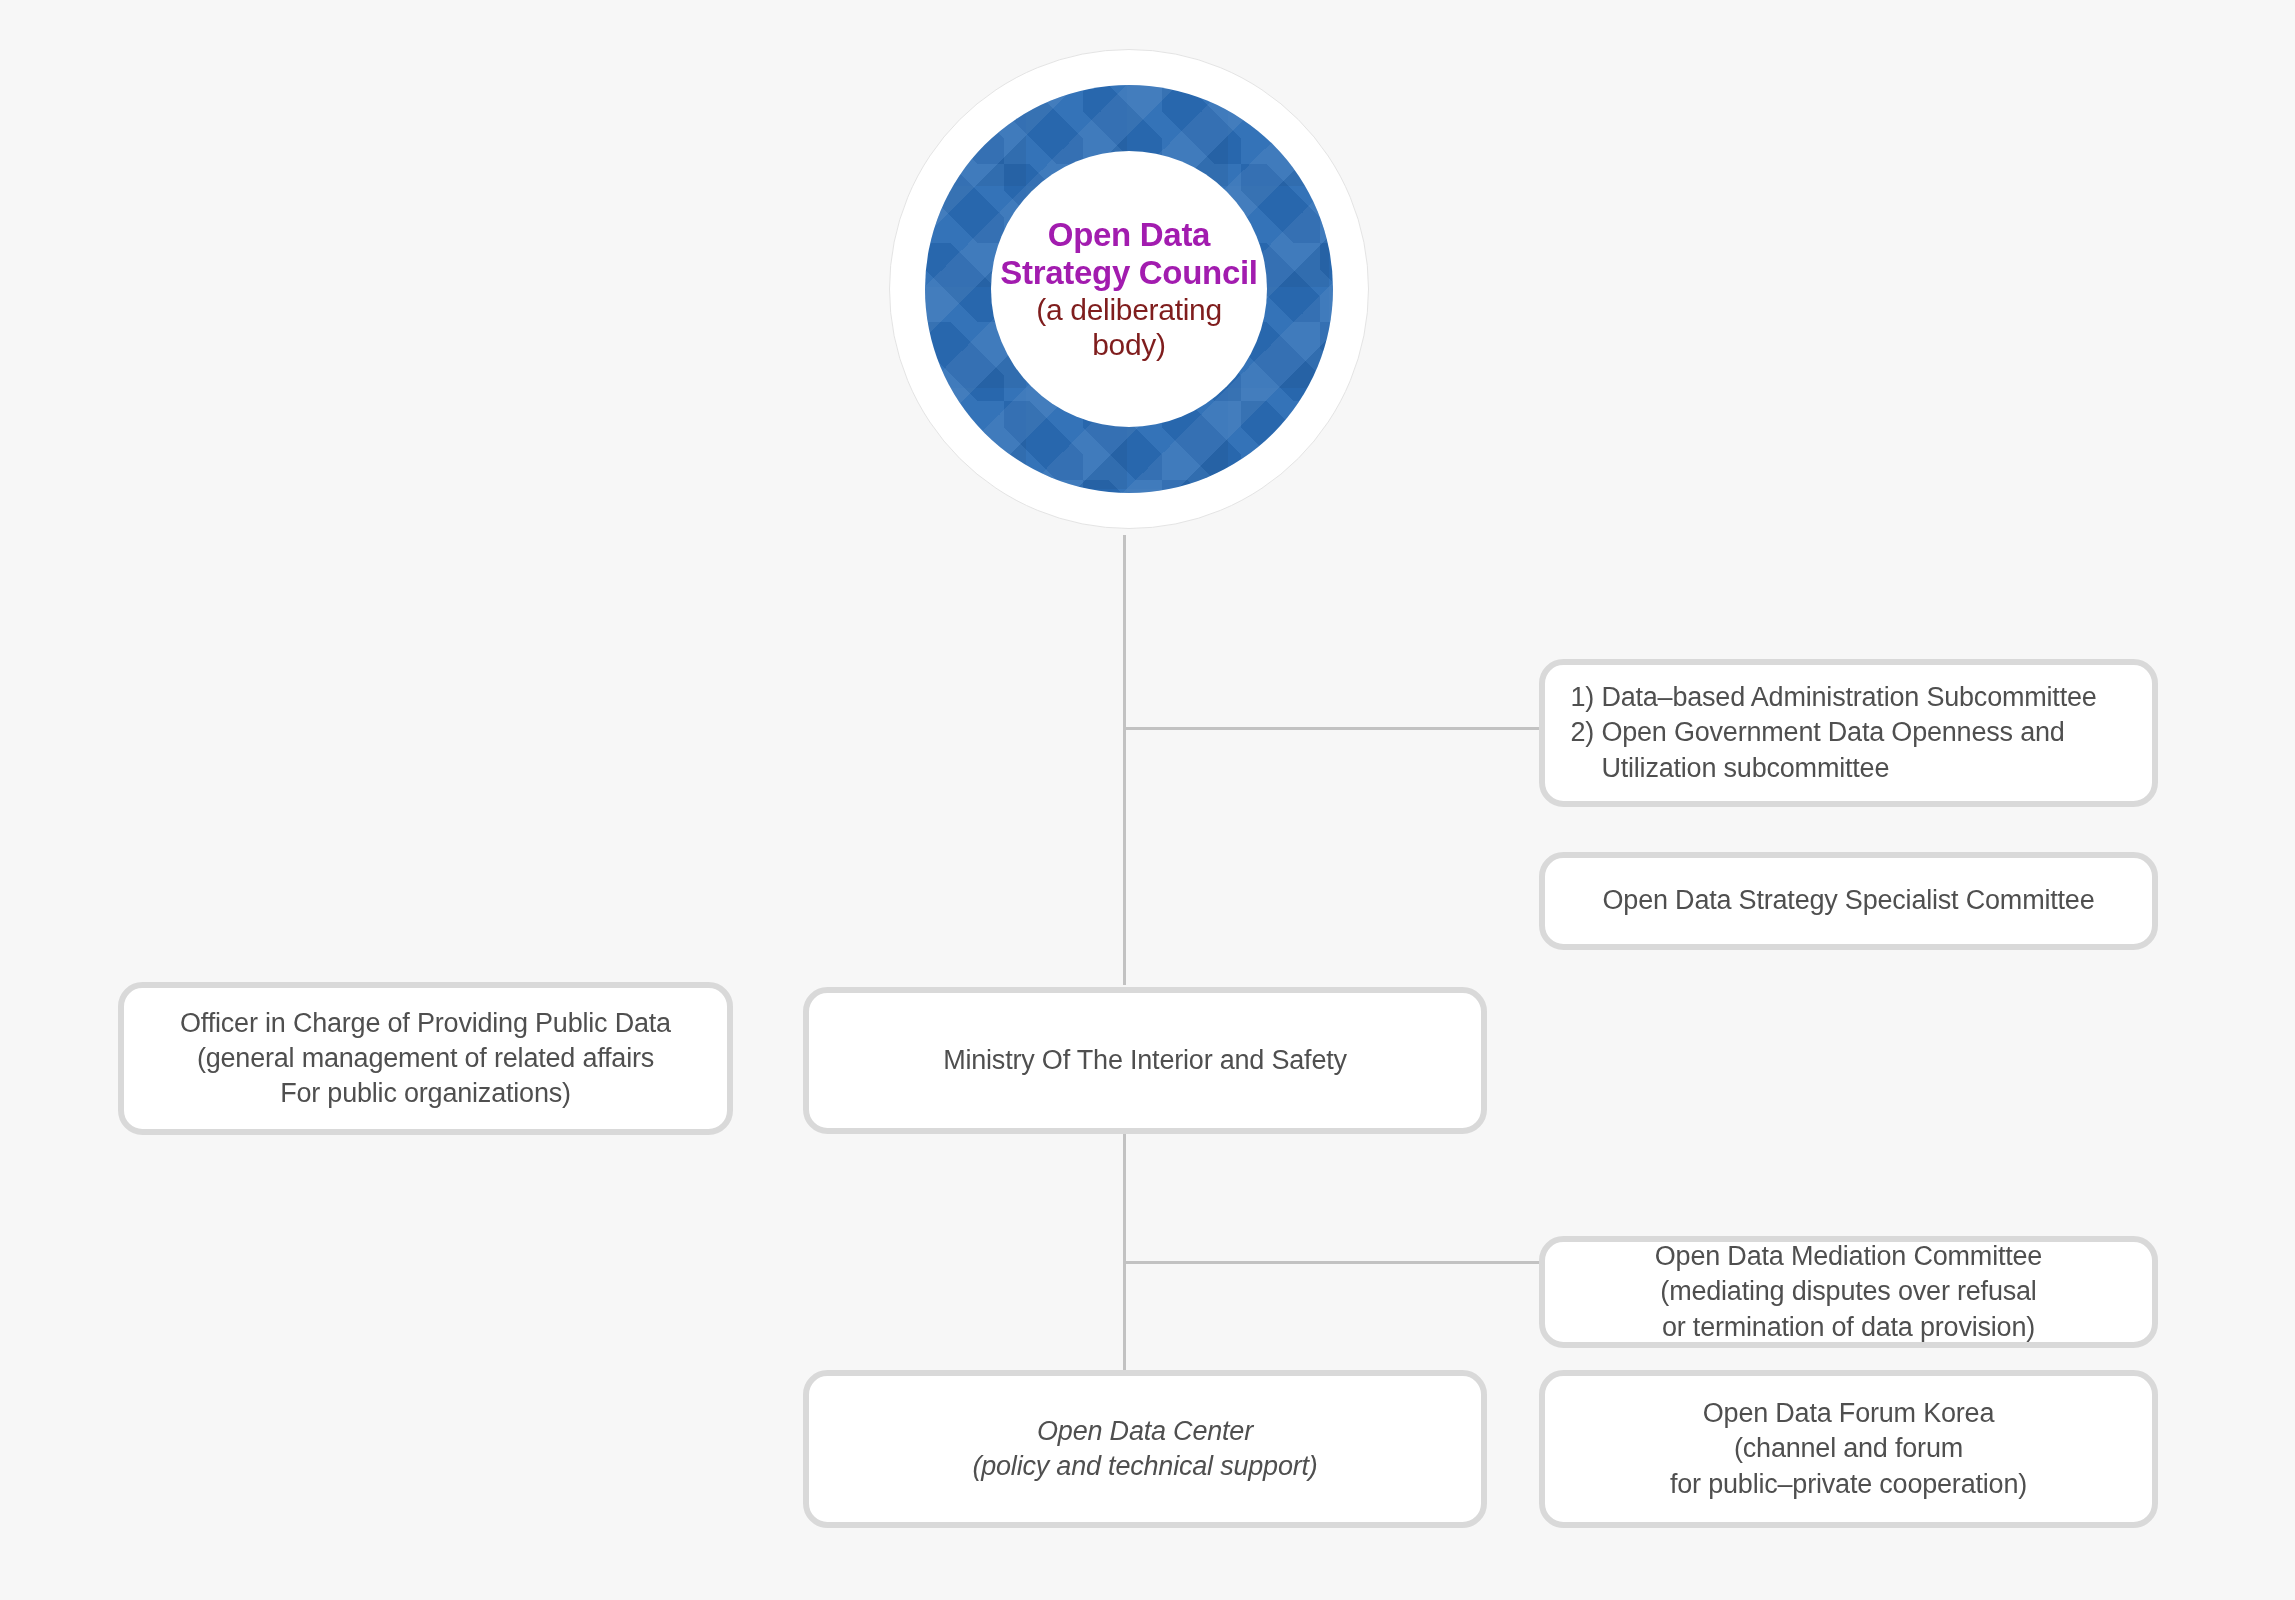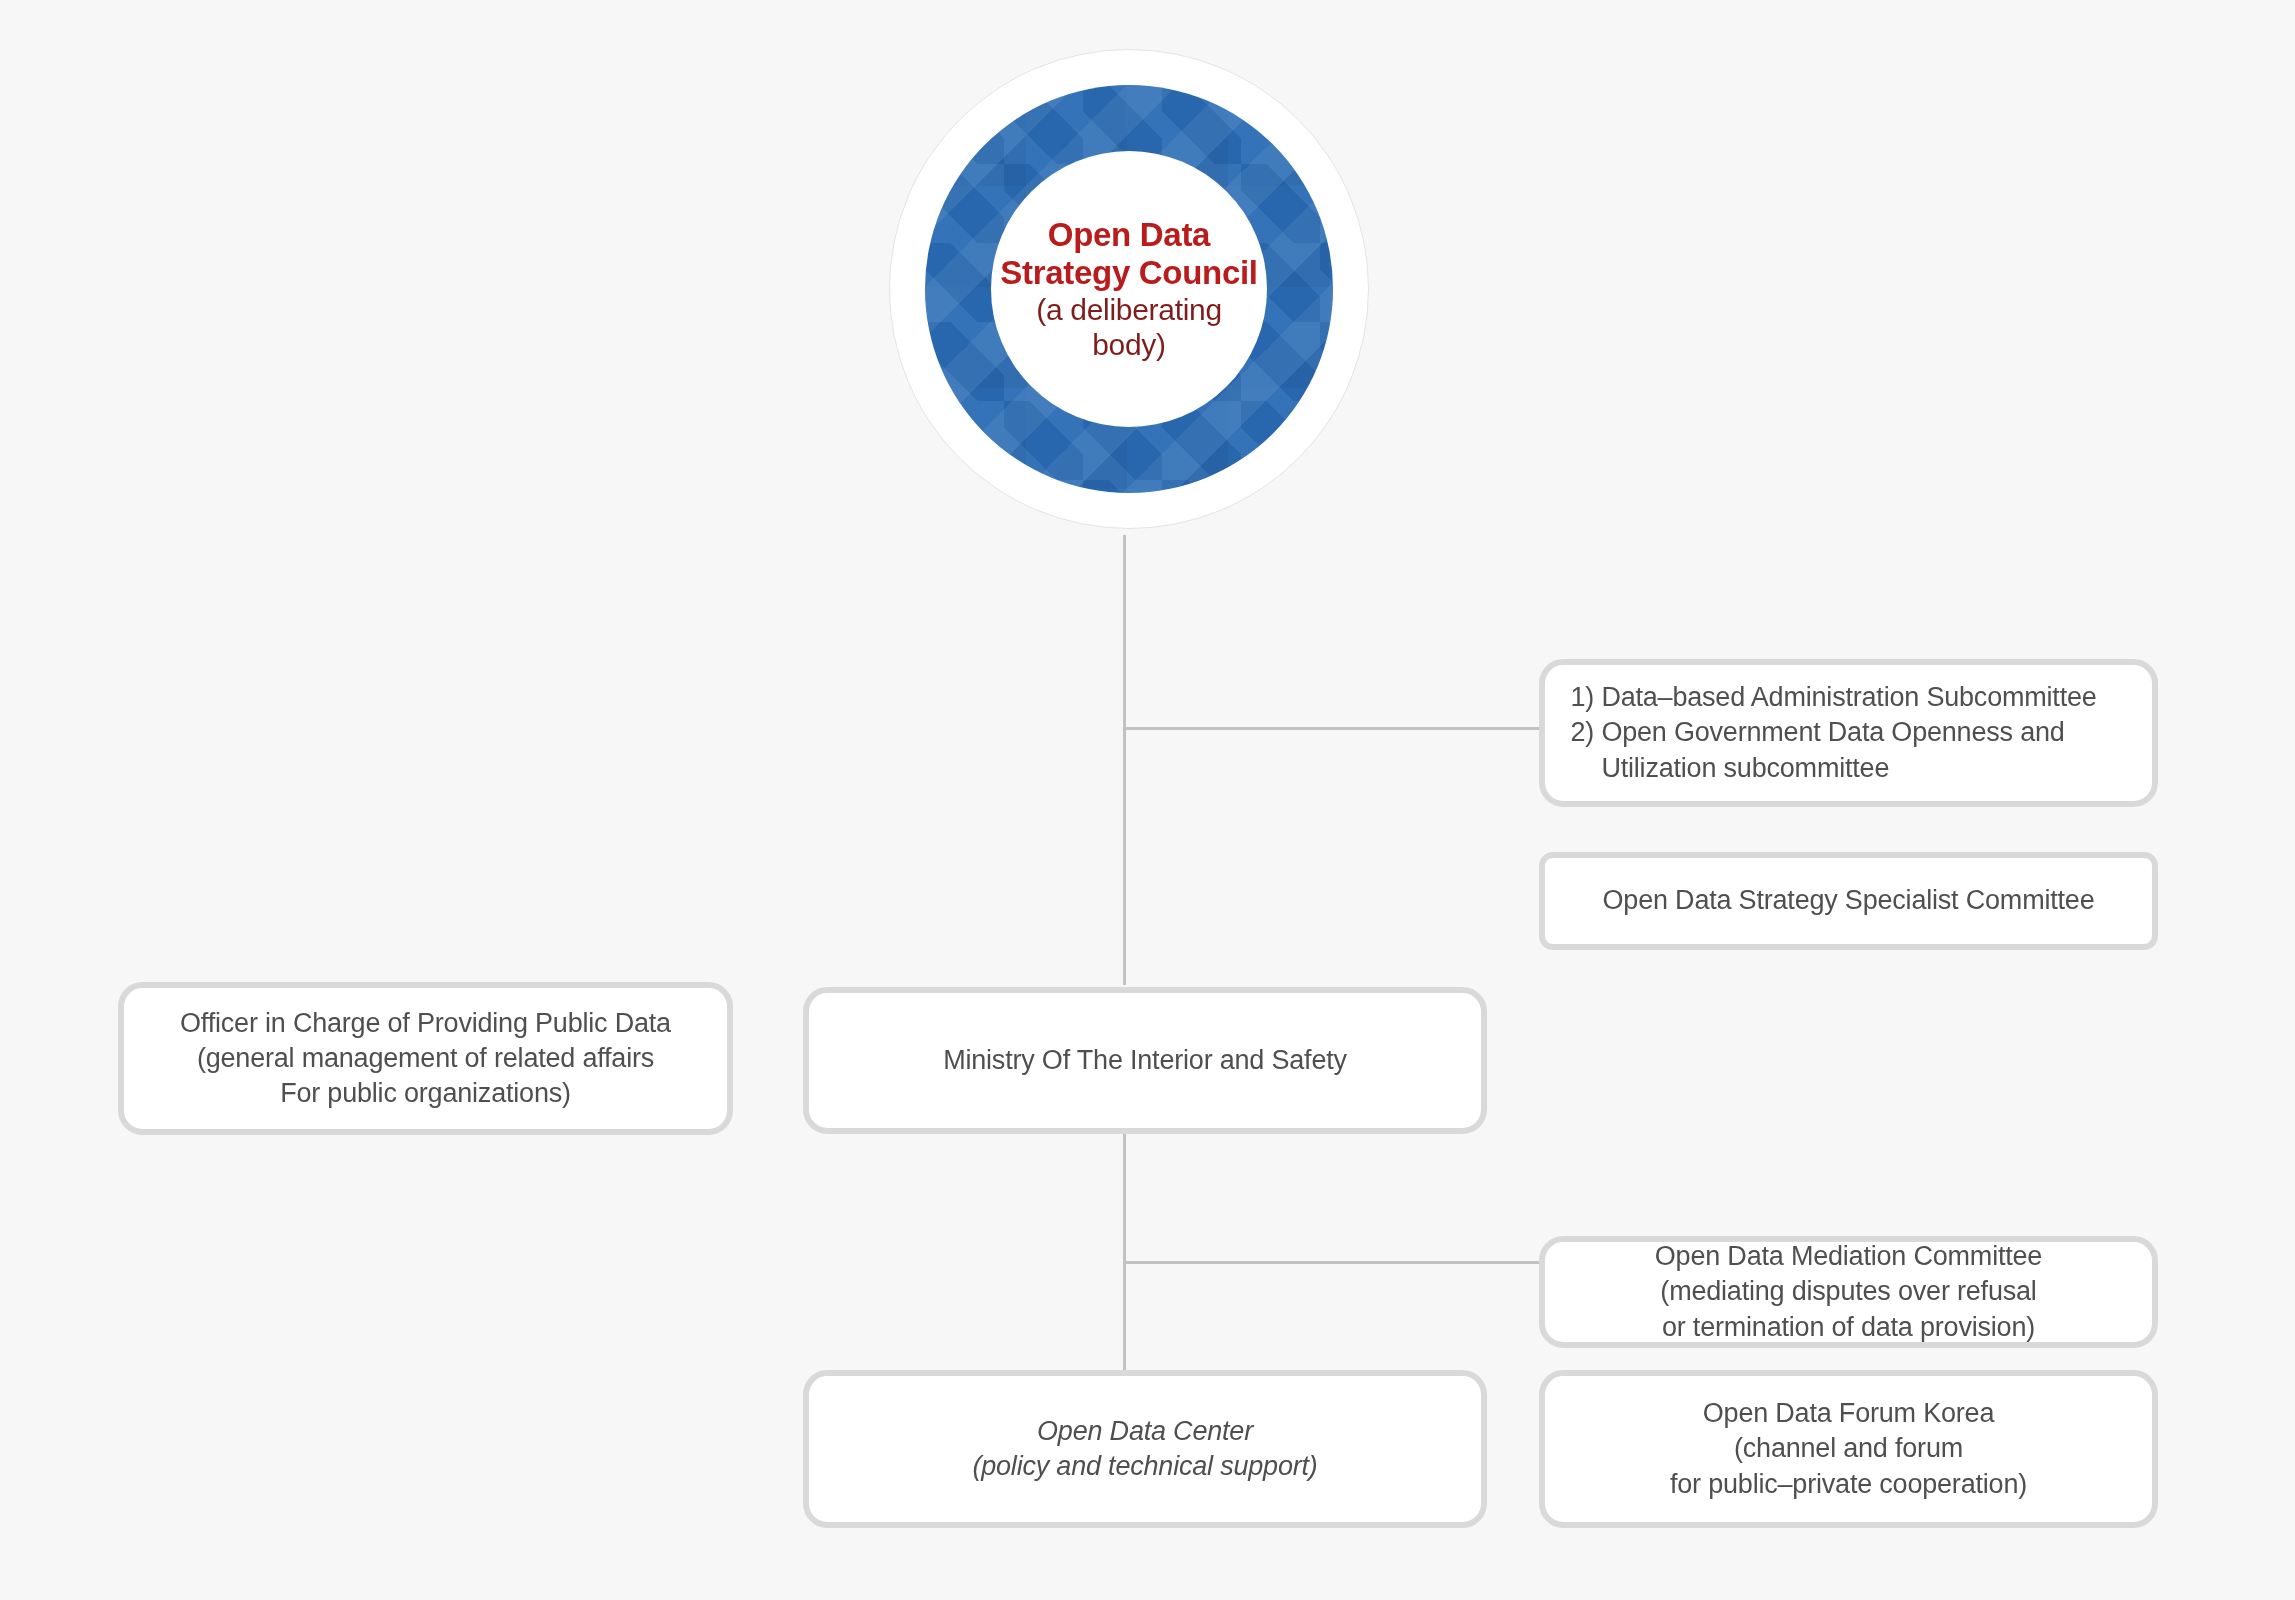--- a/index.html
+++ b/index.html
@@ -43,21 +43,21 @@
     background:#ffffff;
     display:flex;flex-direction:column;
     align-items:center;justify-content:center;
     text-align:center;
     position:relative;z-index:2;
   }
   .circle-title{
     font-weight:bold;
     font-size:33px;
     line-height:1.14;
-    color:#b91c1c;
+    color:#a21caf;
     letter-spacing:-0.3px;
     white-space:pre-line;
   }
   .circle-sub{
     font-size:30px;
     line-height:1.14;
     color:#7f1d1d;
     letter-spacing:-0.3px;
     white-space:pre-line;
     margin-top:2.1px;
@@ -125,21 +125,21 @@
         <span class="num-body">Data–based Administration Subcommittee</span>
       </div>
       <div class="num-item">
         <span class="num-marker">2)</span>
         <span class="num-body">Open Government Data Openness and
 Utilization subcommittee</span>
       </div>
     </div>
   </div>
 
-  <div class="box" style="left:1539px;top:852px;width:619px;height:98px;border-radius:14px;">
+  <div class="box" style="left:1539px;top:852px;width:619px;height:98px;">
     <div class="box-text">Open Data Strategy Specialist Committee</div>
   </div>
 
   <div class="box" style="left:118px;top:982px;width:615px;height:153px;">
     <div class="box-text">Officer in Charge of Providing Public Data
 (general management of related affairs
 For public organizations)</div>
   </div>
 
   <div class="box" style="left:803px;top:987px;width:684px;height:147px;">

